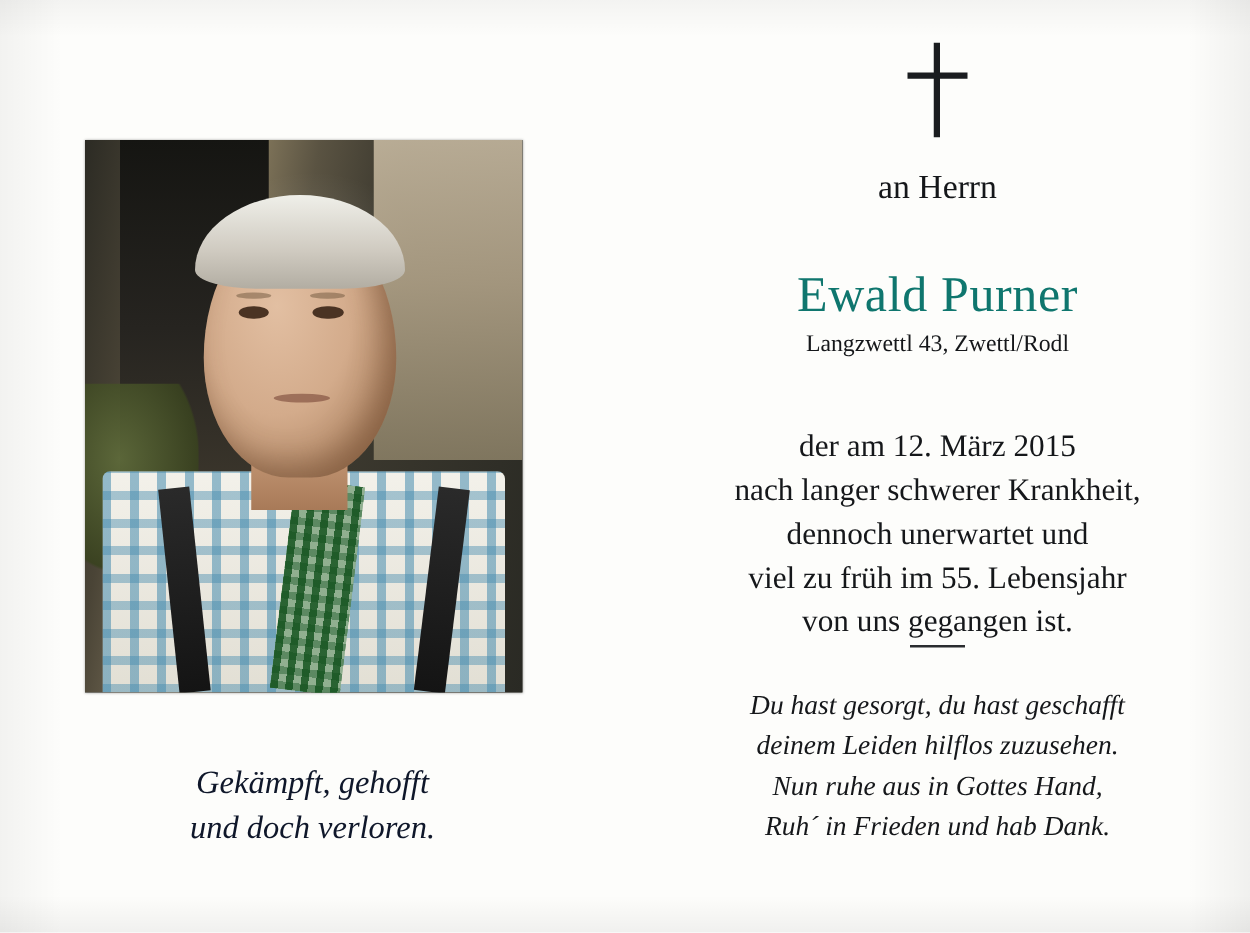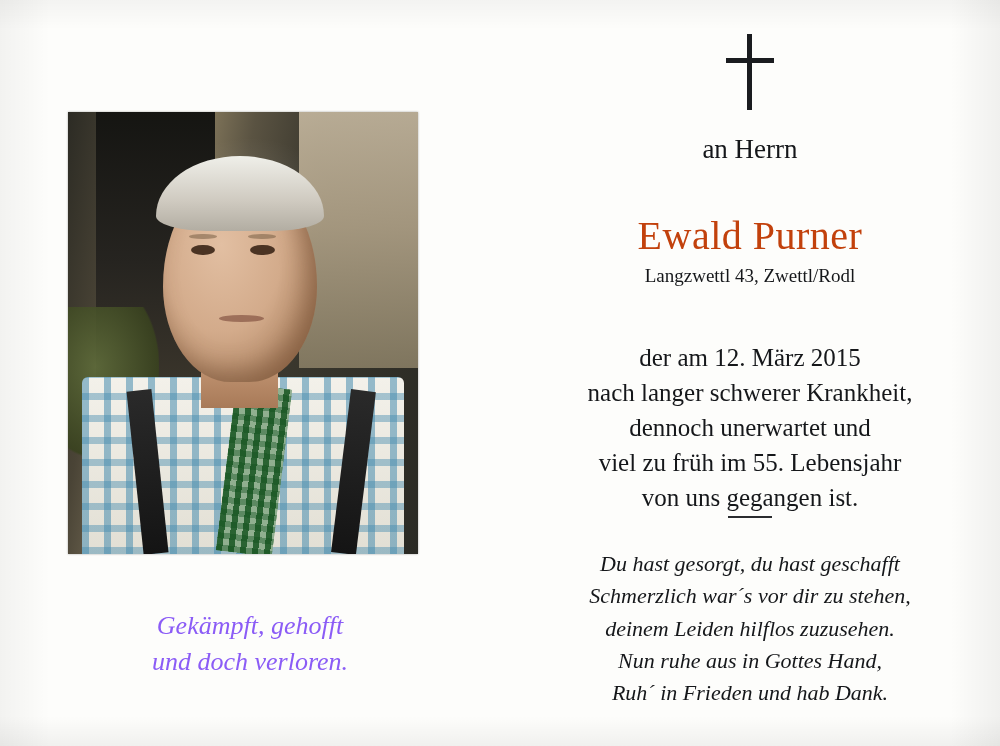--- a/index.html
+++ b/index.html
@@ -181,21 +181,21 @@
 
   .left-caption {
     position: absolute;
     left: 0;
     top: 608px;
     width: 500px;
     text-align: center;
     font-style: italic;
     font-size: 26px;
     line-height: 1.38;
-    color: #8b5cf6;
+    color: #0f172a;
   }
 
   
   .right-panel {
     position: absolute;
     left: 500px;
     top: 0;
     width: 500px;
     height: 746px;
     text-align: center;
@@ -216,21 +216,21 @@
     font-size: 27px;
     line-height: 1.33;
     color: #15171a;
   }
   .deceased-name {
     position: absolute;
     left: 0; right: 0;
     top: 212px;
     font-size: 40px;
     letter-spacing: 0.5px;
-    color: #c2410c;
+    color: #0f766e;
   }
   .deceased-address {
     position: absolute;
     left: 0; right: 0;
     top: 265px;
     font-size: 19px;
     color: #15171a;
   }
   .passing-text {
     position: absolute;
@@ -321,20 +321,19 @@
       <div>viel zu früh im 55. Lebensjahr</div>
       <div>von uns gegangen ist.</div>
     </div>
 
     <div class="divider">
         <span></span>
       </div>
 
     <div class="verse">
       <div>Du hast gesorgt, du hast geschafft</div>
-      <div>Schmerzlich war´s vor dir zu stehen,</div>
       <div>deinem Leiden hilflos zuzusehen.</div>
       <div>Nun ruhe aus in Gottes Hand,</div>
       <div>Ruh´ in Frieden und hab Dank.</div>
     </div>
 
   </div>
 </div>
 
 </body></html>

